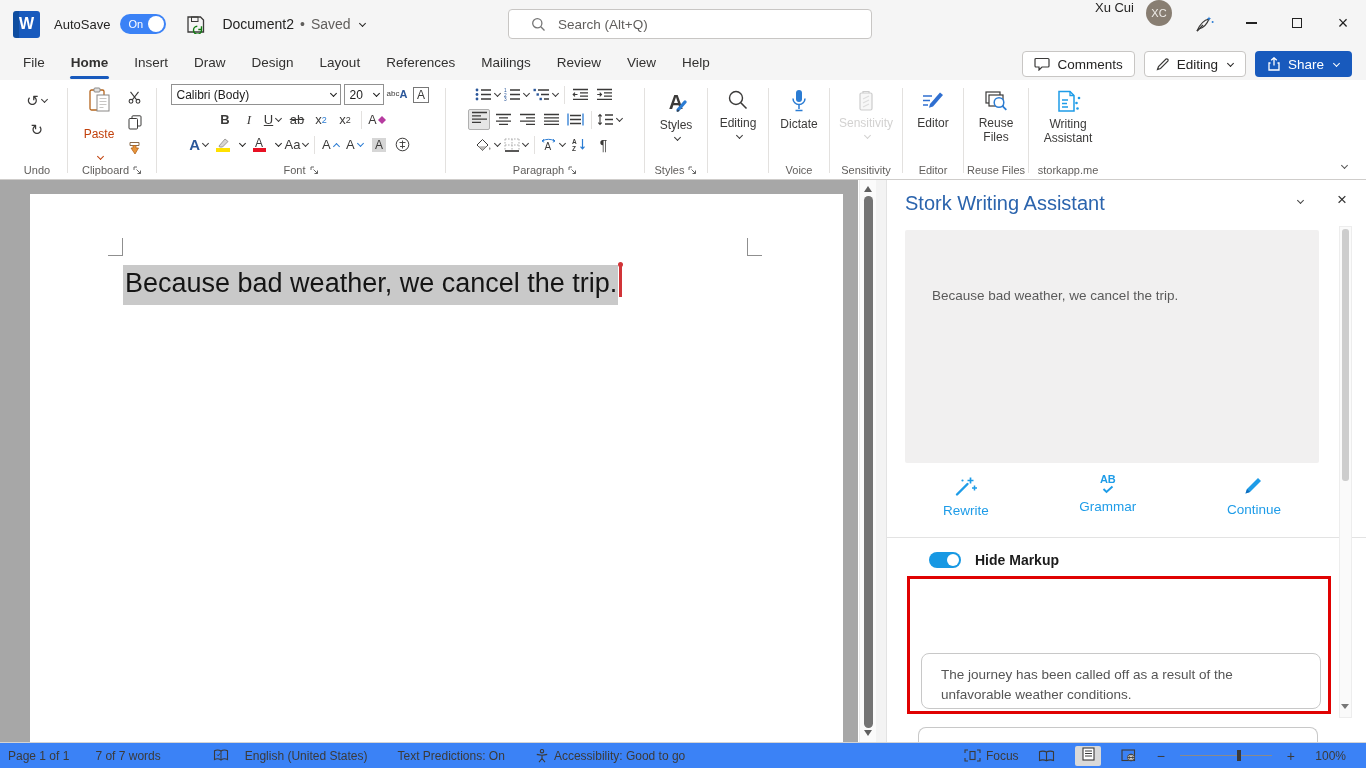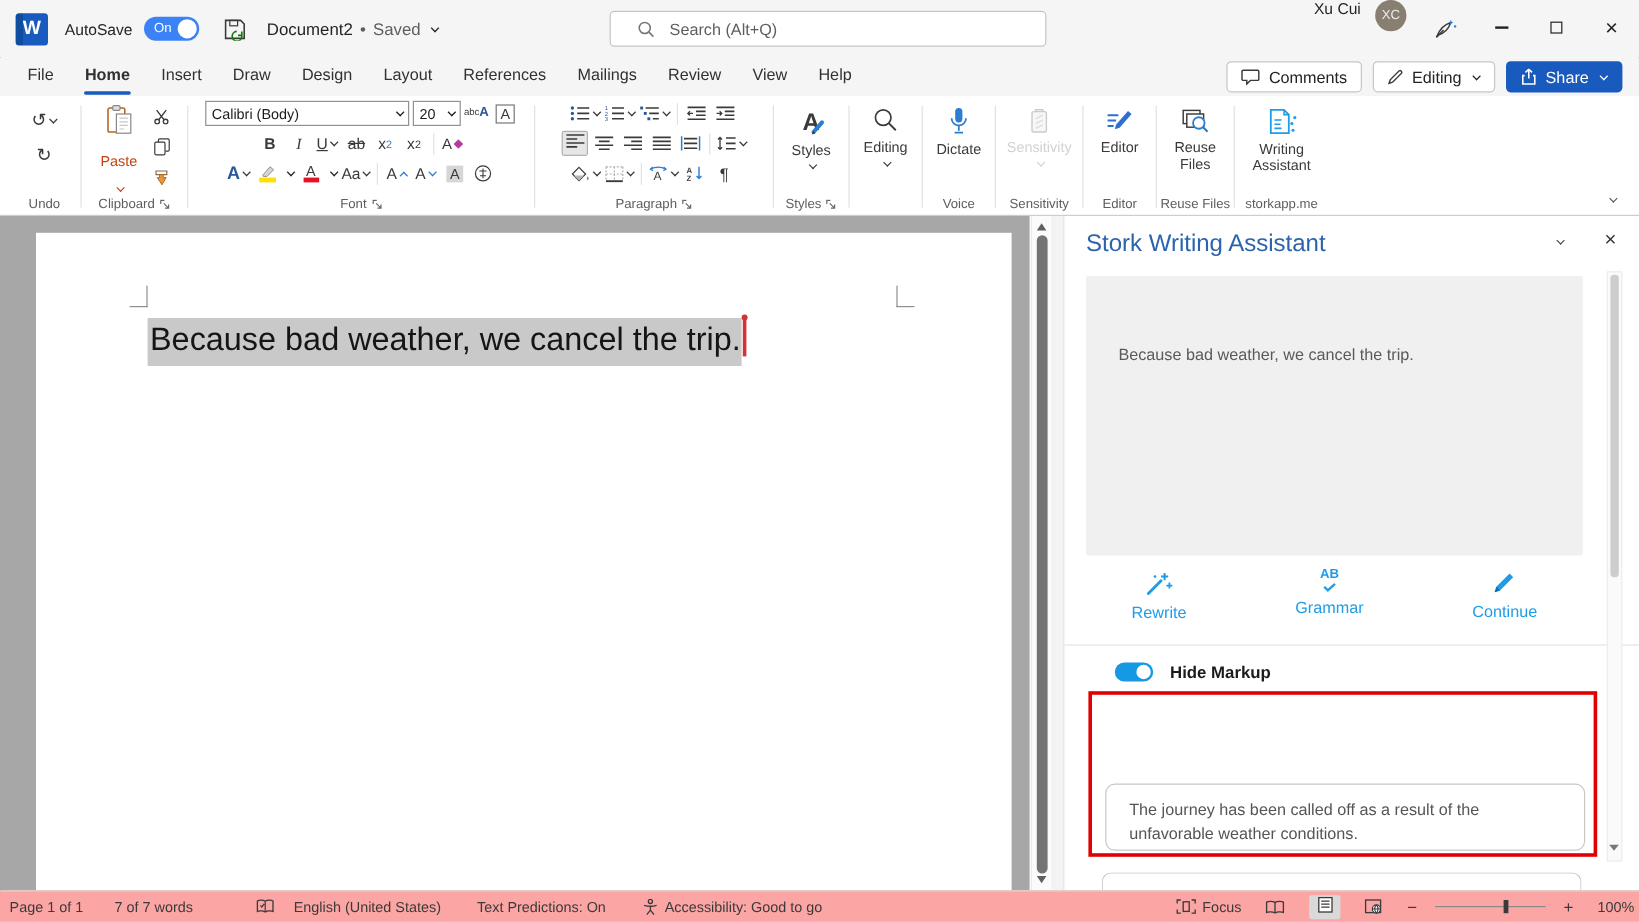--- a/index.html
+++ b/index.html
@@ -96,23 +96,23 @@
 .tgl-lbl{font-size:14px;font-weight:bold;color:#1b1b1b}
 .redbox{position:absolute;left:20px;top:396px;width:424px;height:138px;border:3px solid #e00202}
 .card{position:absolute;left:11px;width:400px;background:#fff;border:1px solid #c8c8c8;border-radius:8px;padding:11px 19px;font-size:13.5px;color:#555;line-height:1.45}
 .card.c1{top:7px;height:54px}
 .card.c2{top:74px;height:56px}
 .card3{position:absolute;left:31px;top:547px;width:400px;height:20px;border:1px solid #c8c8c8;border-bottom:none;border-radius:8px 8px 0 0;background:#fff}
 .pscroll{position:absolute;left:452px;top:46px;width:13px;height:492px;background:#fafafa;border:1px solid #ededed}
 .pthumb{position:absolute;left:2px;top:2px;width:7px;height:252px;background:#cdcdcd;border-radius:3px}
 .pdn{position:absolute;left:454px;top:524px;width:0;height:0;border:4px solid transparent;border-top:5.5px solid #777}
 
-.statusbar{position:absolute;left:0;bottom:0;right:0;height:26px;background:#fca5a5;border-top:1px solid #d4d4d4;display:flex;align-items:center;font-size:12px;color:#3b3a39}
+.statusbar{position:absolute;left:0;bottom:0;right:0;height:26px;background:#3b82f6;border-top:1px solid #d4d4d4;display:flex;align-items:center;font-size:12px;color:#3b3a39}
 .sb-item{display:flex;align-items:center;gap:5px;white-space:nowrap}
-.sb-right{margin-left:auto;display:flex;align-items:center;gap:15px;padding-right:4px}
+.sb-right{margin-left:auto;display:flex;align-items:center;gap:15px;padding-right:20px}
 .viewbtn{width:26px;height:20px;display:flex;align-items:center;justify-content:center;border-radius:2px}
 .viewbtn.sel{background:#d9d9d9}
 .ztrack{width:92px;height:1.2px;background:#8a8a8a;position:relative}
 .zthumb{position:absolute;left:57px;top:-5px;width:4px;height:11px;background:#3b3a39}
 .zbtn{font-size:14px;color:#3b3a39}
 .m8{margin-left:8px}.m26{margin-left:26px}.m52{margin-left:52px}.m16{margin-left:16px}.m30{margin-left:30px}
 </style>
 </head>
 <body>
 

